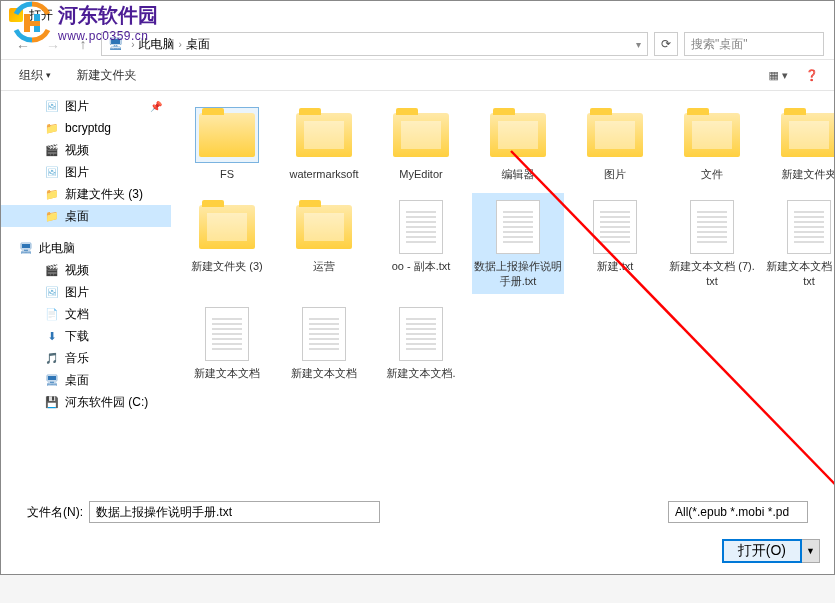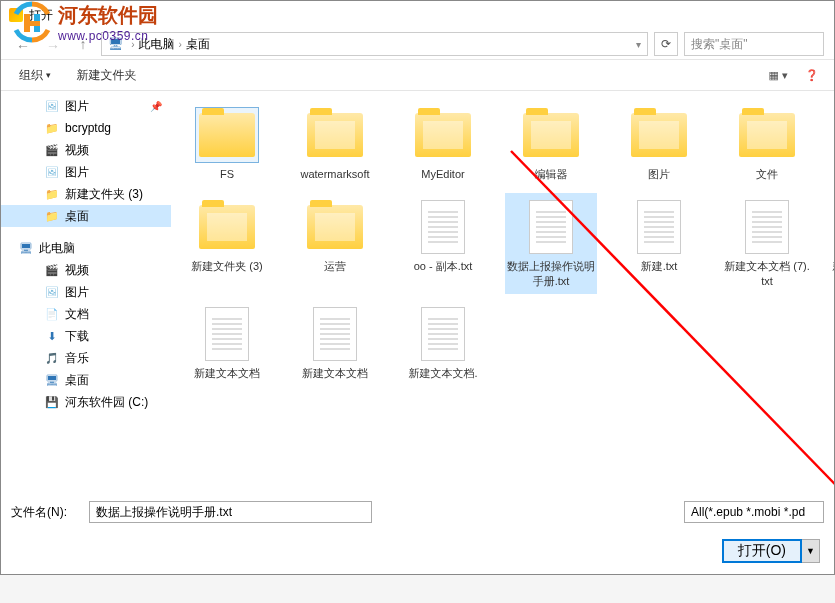--- a/index.html
+++ b/index.html
@@ -28,36 +28,36 @@
 .icon-folder { color: #FFD966; }
 .icon-video { color: #555; }
 .icon-doc { color: #6CB3D9; }
 .icon-download { color: #2E75B6; }
 .icon-music { color: #2E75B6; }
 .icon-desktop { color: #2E75B6; }
 .icon-disk { color: #888; }
 .icon-pc { color: #2E75B6; }
 .pin-icon { color: #888; font-size: 10px; margin-left: auto; margin-right: 8px; }
 .file-area { flex: 1; overflow: auto; padding: 10px; position: relative; }
-.file-grid { display: grid; grid-template-columns: repeat(7, 92px); gap: 6px 16px; }
+.file-grid { display: grid; grid-template-columns: repeat(7, 92px); gap: 6px 5px; }
 .file-item { display: flex; flex-direction: column; align-items: center; padding: 6px 2px; text-align: center; cursor: default; }
 .file-item.selected { background: #cce8ff; }
 .file-icon { width: 64px; height: 56px; display: flex; align-items: center; justify-content: center; margin-bottom: 4px; }
 .folder-icon { width: 56px; height: 44px; background: linear-gradient(180deg, #FFE9A8, #FFD040); border-radius: 3px 3px 2px 2px; position: relative; }
 .folder-icon::before { content: ''; position: absolute; top: -5px; left: 3px; width: 22px; height: 7px; background: #FFD040; border-radius: 2px 2px 0 0; }
 .folder-icon.has-content::after { content: ''; position: absolute; left: 8px; top: 8px; width: 40px; height: 28px; background: rgba(255,255,255,0.4); }
 .txt-icon { width: 44px; height: 54px; background: white; border: 1px solid #ccc; position: relative; }
 .txt-icon::after { content: ''; position: absolute; left: 6px; top: 10px; right: 6px; height: 2px; background: #ddd; box-shadow: 0 5px 0 #ddd, 0 10px 0 #ddd, 0 15px 0 #ddd, 0 20px 0 #ddd, 0 25px 0 #ddd, 0 30px 0 #ddd; }
 .file-label { font-size: 11px; color: #333; line-height: 1.3; word-break: break-all; max-width: 88px; }
 .watermark { position: absolute; left: 10px; top: 0; z-index: 100; pointer-events: none; display: flex; align-items: center; gap: 4px; }
 .watermark-logo { width: 44px; height: 44px; }
 .watermark-text { display: flex; flex-direction: column; }
-.watermark-cn { font-size: 20px; font-weight: bold; color: #c2410c; }
+.watermark-cn { font-size: 20px; font-weight: bold; color: #4c1d95; }
 .watermark-url { font-size: 12px; color: #4c1d95; letter-spacing: 0.5px; }
-.bottom-row { padding: 10px 10px; display: flex; align-items: center; gap: 22px; font-size: 12px; justify-content: space-between; }
+.bottom-row { padding: 10px 26px; display: flex; align-items: center; gap: 6px; font-size: 12px; justify-content: space-between; }
 .filename-input { flex: 1; height: 22px; border: 1px solid #aaa; padding: 0 6px; font-size: 12px; max-width: 440px; }
 .filter-box { width: 140px; height: 22px; border: 1px solid #aaa; padding: 0 6px; font-size: 12px; display: flex; align-items: center; overflow: hidden; white-space: nowrap; }
 .button-row { padding: 6px 14px 14px; display: flex; justify-content: flex-end; gap: 6px; }
 .open-btn { height: 24px; padding: 0 14px; border: 2px solid #0078d7; background: #e5f1fb; font-size: 14px; display: flex; align-items: center; }
 .open-btn-dd { width: 18px; height: 24px; border: 1px solid #aaa; border-left: none; background: #e1e1e1; display: flex; align-items: center; justify-content: center; font-size: 9px; }
 .arrow-svg { position: absolute; pointer-events: none; z-index: 50; }
 </style>
 </head>
 <body>
 

